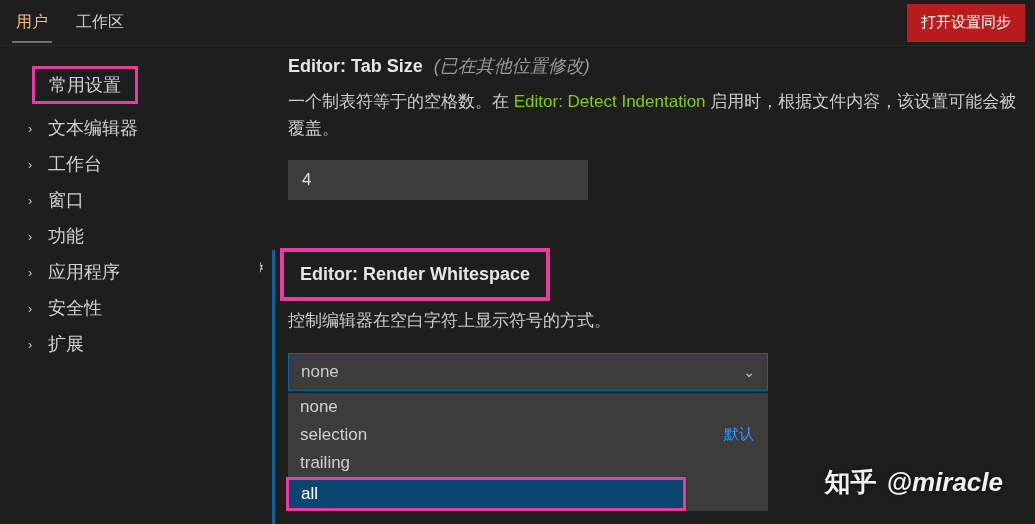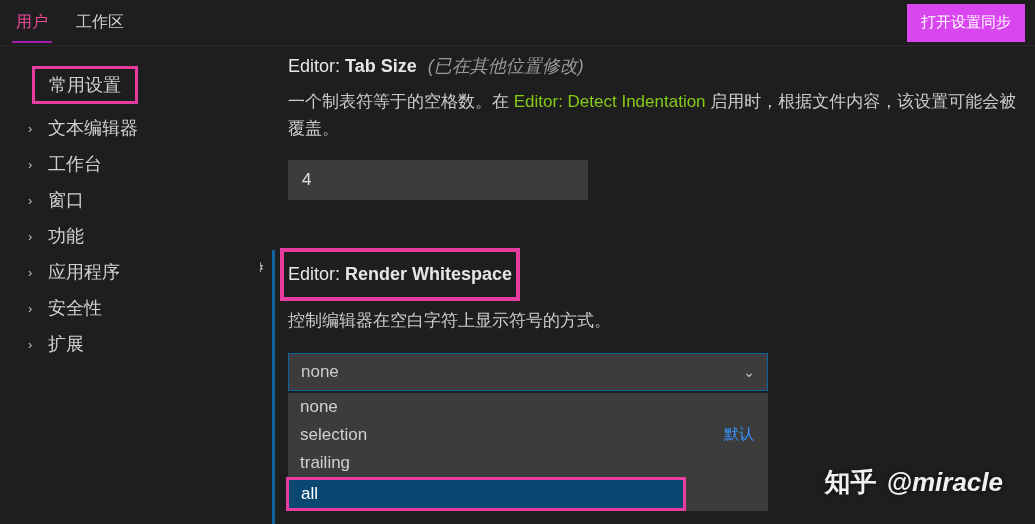--- a/index.html
+++ b/index.html
@@ -22,23 +22,23 @@
       background: #1e1e1e;
       padding-left: 12px;
     }
     .tabs { display: flex; align-items: center; gap: 20px; }
     .tab {
       padding: 10px 4px 8px;
       cursor: pointer;
       color: #cccccc;
       border-bottom: 2px solid transparent;
     }
-    .tab.active { border-bottom: 2px solid #a21caf; color: #ec4899; }
+    .tab.active { border-bottom: 2px solid #737373; color: #fdba74; }
     .sync-btn {
-      background: #d946ef;
+      background: #b91c1c;
       color: #ffffff;
       padding: 0 14px;
       display: flex;
       align-items: center;
       font-size: 15px;
       cursor: pointer;
       height: 38px;
       align-self: center;
       margin-right: 10px;
     }
@@ -72,21 +72,21 @@
     .main {
       flex: 1;
       padding: 18px 14px 0 28px;
       overflow: hidden;
     }
     .setting-block { margin-bottom: 36px; position: relative; }
     .setting-title {
       font-size: 18px;
       color: #e6e6e6;
     }
-    .setting-title .prefix { font-weight: 400; }
+    .setting-title .prefix { font-weight: 700; }
     .setting-title .name { font-weight: 700; }
     .modified-hint {
       font-style: italic;
       color: #9a9a9a;
       margin-left: 6px;
     }
     .setting-desc {
       margin-top: 10px;
       font-size: 17px;
       line-height: 1.6;
@@ -98,21 +98,21 @@
       width: 300px;
       background: #3c3c3c;
       padding: 10px 14px;
       font-size: 17px;
       color: #e0e0e0;
     }
     .rw-block { position: relative; padding-top: 12px; }
     .rw-title-wrap {
       display: inline-block;
       border: 4px solid #e83ca0;
-      padding: 12px 4px;
+      padding: 12px 16px;
       margin-left: -8px;
     }
     .gear {
       position: absolute;
       left: -38px;
       top: 22px;
       color: #c0c0c0;
     }
     .modbar {
       position: absolute;

